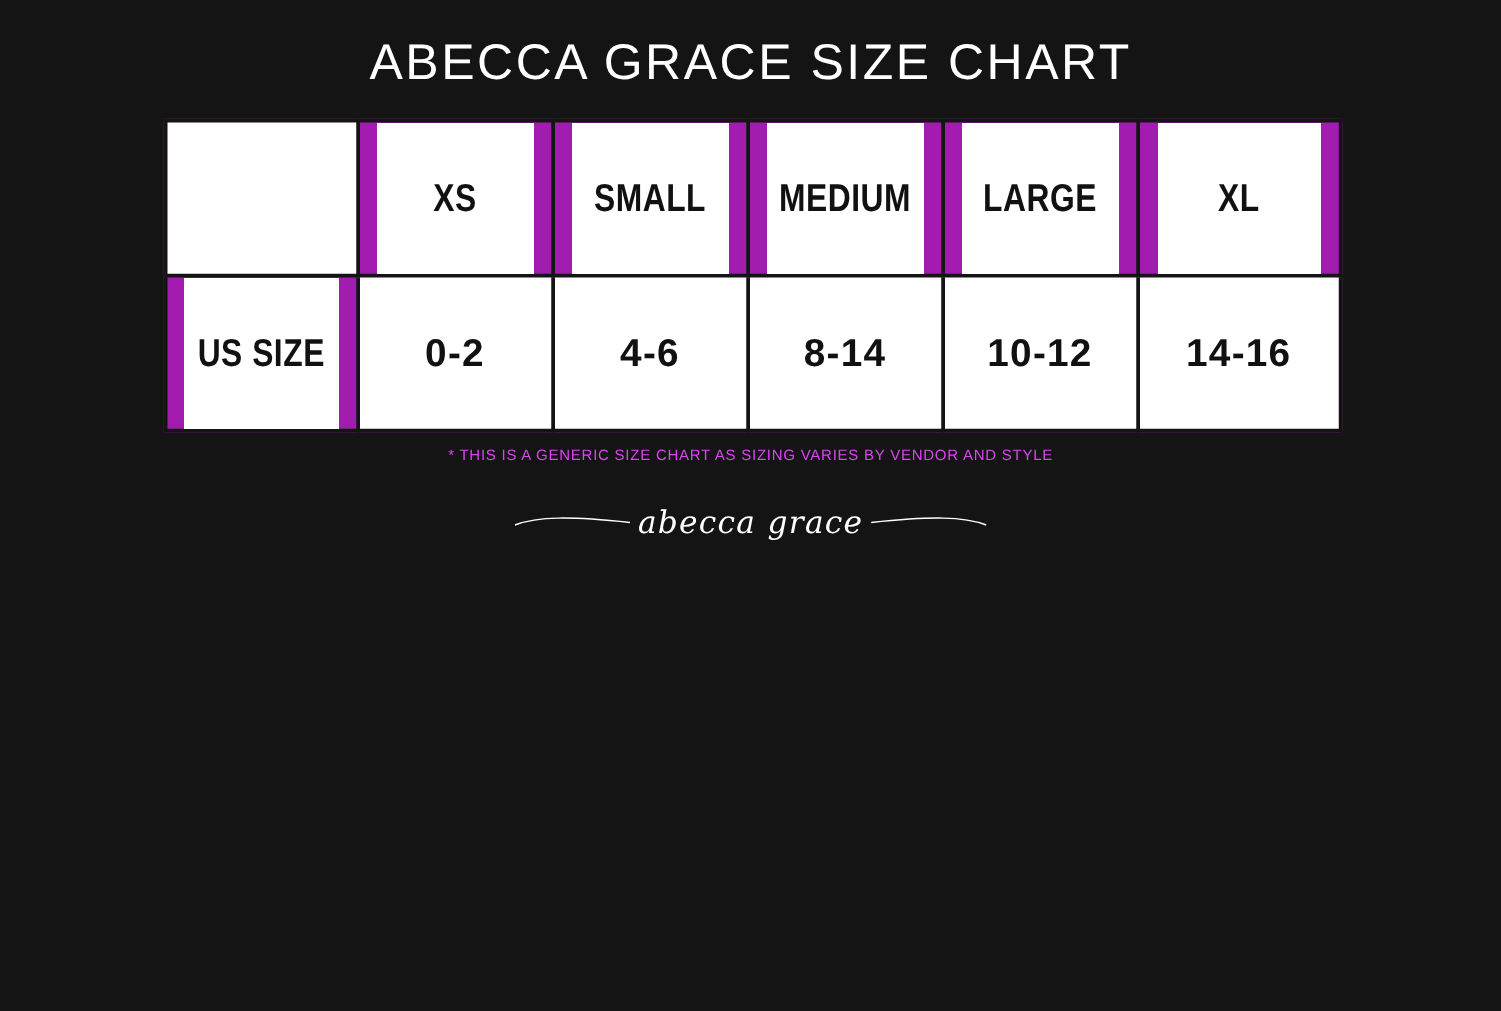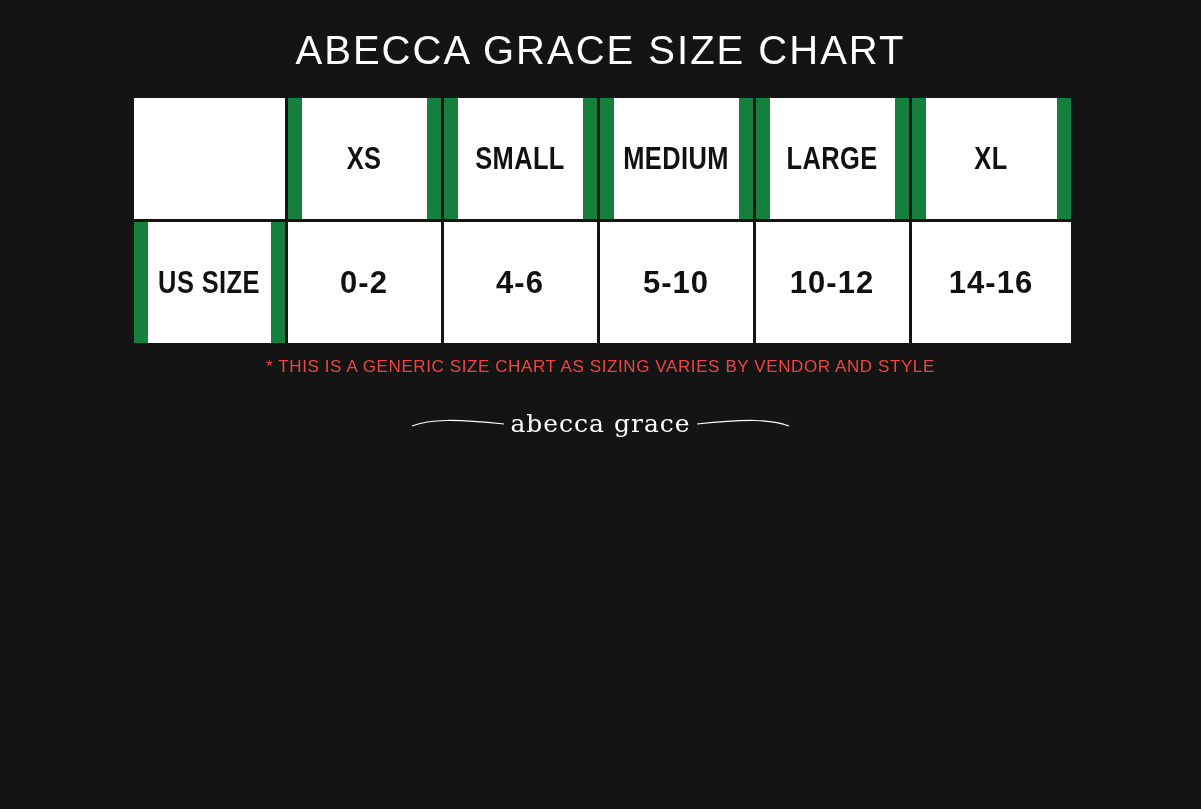--- a/index.html
+++ b/index.html
@@ -32,21 +32,21 @@
     margin: 0;
   }
   .table-wrap {
     margin: 22px auto 0 auto;
     width: 940px;
   }
   table.size-chart {
     border-collapse: collapse;
     width: 100%;
     table-layout: fixed;
-    background: #15803d;
+    background: #a21caf;
   }
   table.size-chart td, table.size-chart th {
     background: #ffffff;
     color: #111111;
     border: 3px solid #141414;
     text-align: center;
     vertical-align: middle;
     height: 121px;
     padding: 0;
   }
@@ -81,33 +81,34 @@
   }
   col.c0 { width: 154px; }
   col.c1 { width: 156px; }
   col.c2 { width: 156px; }
   col.c3 { width: 156px; }
   col.c4 { width: 156px; }
   col.c5 { width: 162px; }
   .footnote {
     text-align: center;
     font-family: "Liberation Sans", sans-serif;
-    font-size: 17px;
+    font-size: 12px;
     letter-spacing: 0.6px;
-    color: #ef4444;
+    color: #d946ef;
     margin-top: 11px;
   }
   .logo {
     margin-top: 26px;
     text-align: center;
     position: relative;
     height: 56px;
   }
   .logo-script {
     font-family: "DejaVu Serif", serif;
+    font-style: italic;
     font-size: 25px;
     color: #ffffff;
     letter-spacing: 1px;
     display: inline-block;
     position: relative;
     top: 6px;
   }
   .logo-swash-left, .logo-swash-right {
     display: inline-block;
     vertical-align: middle;
@@ -143,21 +144,21 @@
           <th class="col-head">MEDIUM</th>
           <th class="col-head">LARGE</th>
           <th class="col-head">XL</th>
         </tr>
       </thead>
       <tbody>
         <tr>
           <td class="row-head">US SIZE</td>
           <td class="cell-lg">0-2</td>
           <td class="cell-lg">4-6</td>
-          <td class="cell-lg">5-10</td>
+          <td class="cell-lg">8-14</td>
           <td class="cell-lg">10-12</td>
           <td class="cell-lg">14-16</td>
         </tr>
       </tbody>
     </table>
   </div>
 
   <div class="footnote">* THIS IS A GENERIC SIZE CHART AS SIZING VARIES BY VENDOR AND STYLE</div>
 
   <div class="logo">

